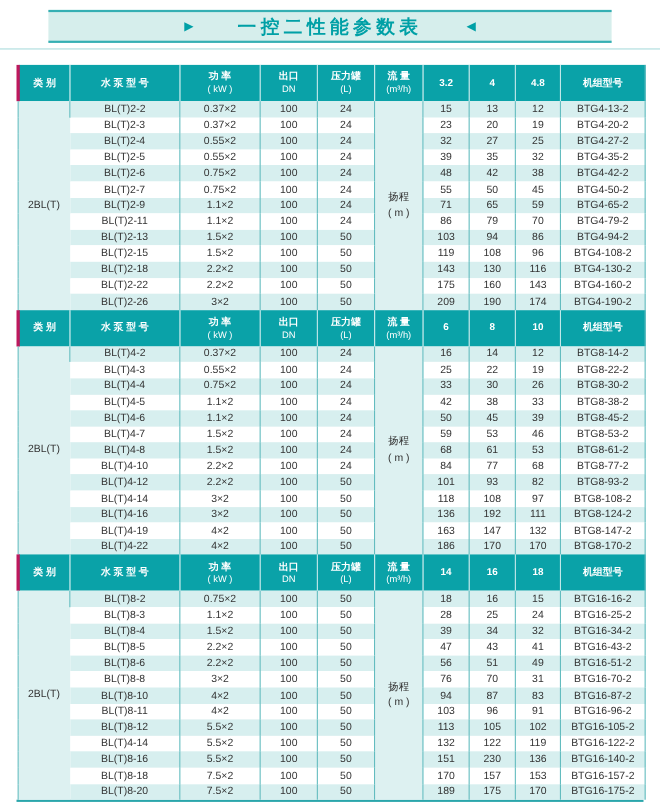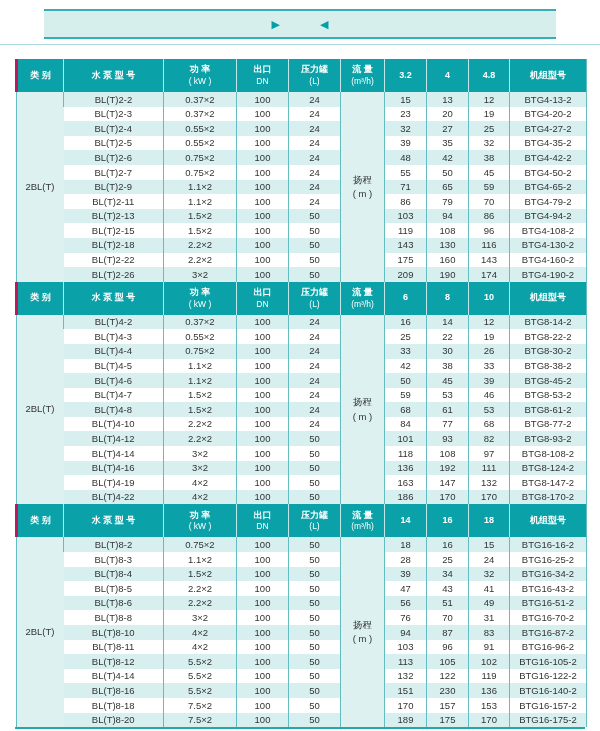--- a/index.html
+++ b/index.html
@@ -50,20 +50,21 @@
   td:first-child{border-left:none;}
   td.stripe{background:#d7efef;}
   td.merged{background:#ddf1f1;font-size:9.5px;color:#333;line-height:1.5;}
   .hdr-sub{font-size:8.5px;font-weight:normal;}
 </style>
 </head>
 <body>
 
 <div class="title-bar">
   <span class="title-arrow">▶</span>
+  <span class="title-text">一控二性能参数表</span>
   <span class="title-arrow">◀</span>
 </div>
 <div class="top-rule"></div>
 
 <div class="table-wrap" id="tables">
     <table>
       <colgroup>
         <col style="width: 47px;">
         <col style="width: 100px;">
         <col style="width: 73px;">

